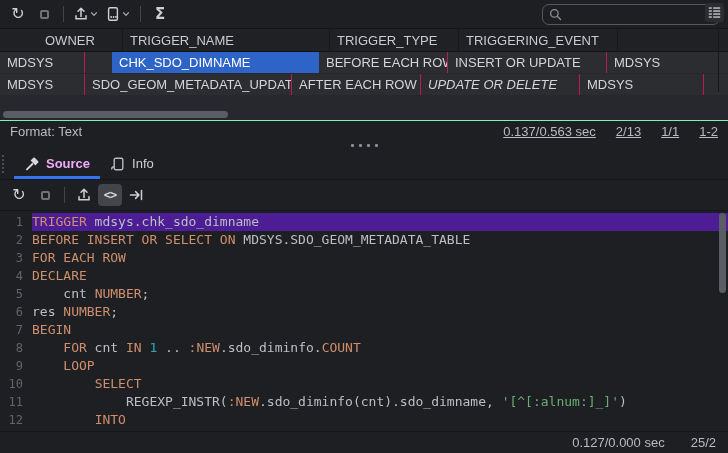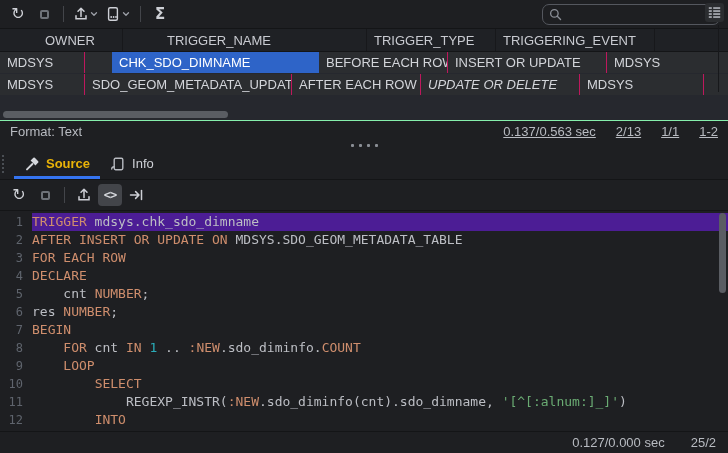--- a/index.html
+++ b/index.html
@@ -43,21 +43,21 @@
   
   .divider{flex:0 0 6px;display:flex;align-items:center;justify-content:center;gap:5px;cursor:row-resize;}
   .divider i{width:3px;height:3px;background:#8a8e95;border-radius:1px;display:block;}
   
   .tabbar{flex:0 0 32px;display:flex;align-items:stretch;border-bottom:1px solid #141517;
           padding-left:14px;position:relative;}
   .grip{position:absolute;left:2px;top:7px;display:flex;flex-direction:column;gap:2px;}
   .grip i{width:2px;height:2px;background:#5a5f66;border-radius:1px;display:block;}
   .tab{display:flex;align-items:center;gap:6px;padding:0 10px;cursor:pointer;
        border-bottom:3px solid transparent;padding-top:3px;color:#ced0d6;}
-  .tab.active{border-bottom-color:#3574f0;color:#eab308;font-weight:bold;}
+  .tab.active{border-bottom-color:#3574f0;color:#f0abfc;font-weight:bold;}
   
   .srctb{flex:0 0 31px;display:flex;align-items:center;padding:0 7px;gap:2px;border-bottom:1px solid #141517;}
   .codebtn{background:#43454a;}
   .codeglyph{font-family:"DejaVu Sans Mono",monospace;font-size:12px;font-weight:bold;
              letter-spacing:-1px;color:#d5d7dc;}
   
   .editor{flex:1 1 auto;position:relative;background:#1e1f22;padding-top:2px;
           font-family:"DejaVu Sans Mono",monospace;font-size:13px;overflow:hidden;}
   .line{display:flex;height:18px;line-height:18px;}
   .gut{flex:0 0 32px;text-align:right;padding-right:9px;color:#5f646d;font-size:12px;background:#1e1f22;}
@@ -113,21 +113,21 @@
       <svg width="15" height="15" viewBox="0 0 16 16">
         <circle cx="6.8" cy="6.8" r="4" fill="none" stroke="#8a8e96" stroke-width="1.4"></circle>
         <path d="M9.9 9.9 13.4 13.4" stroke="#8a8e96" stroke-width="1.4" stroke-linecap="round"></path>
       </svg>
       <input value="" style="">
     </div>
   </div>
 
   <div class="ghead" id="ghead">
       <div class="hcell" style="width: 85px; margin-left: 38px;">OWNER</div>
-      <div class="hcell" style="width: 207px; margin-left: 37px;">TRIGGER_NAME</div>
+      <div class="hcell" style="width: 207px;">TRIGGER_NAME</div>
       <div class="hcell" style="width: 129px;">TRIGGER_TYPE</div>
       <div class="hcell" style="width: 159px;">TRIGGERING_EVENT</div>
     </div>
   <div class="gbody" id="gbody">
       <div class="grow">
         <div class="gcell" style="width: 85px;">MDSYS</div>
         <div class="gcell sel" style="width: 207px; margin-left: 27px;">CHK_SDO_DIMNAME</div>
         <div class="gcell" style="width: 129px;">BEFORE EACH ROW</div>
         <div class="gcell" style="width: 159px;">INSERT OR UPDATE</div>
         <div class="gcell" style="width: 124px;">MDSYS</div>
@@ -227,21 +227,21 @@
   </div>
 
   <div class="editor">
     <div id="lines">
         <div class="line current">
           <span class="gut">1</span>
           <span class="codetext"><span class="tok-kw">TRIGGER</span><span class="tok-id"> mdsys.chk_sdo_dimname</span></span>
         </div>
         <div class="line">
           <span class="gut">2</span>
-          <span class="codetext"><span class="tok-kw">AFTER INSERT OR UPDATE ON</span><span class="tok-id"> MDSYS.SDO_GEOM_METADATA_TABLE</span></span>
+          <span class="codetext"><span class="tok-kw">BEFORE INSERT OR SELECT ON</span><span class="tok-id"> MDSYS.SDO_GEOM_METADATA_TABLE</span></span>
         </div>
         <div class="line">
           <span class="gut">3</span>
           <span class="codetext"><span class="tok-kw">FOR EACH ROW</span></span>
         </div>
         <div class="line">
           <span class="gut">4</span>
           <span class="codetext"><span class="tok-kw">DECLARE</span></span>
         </div>
         <div class="line">

